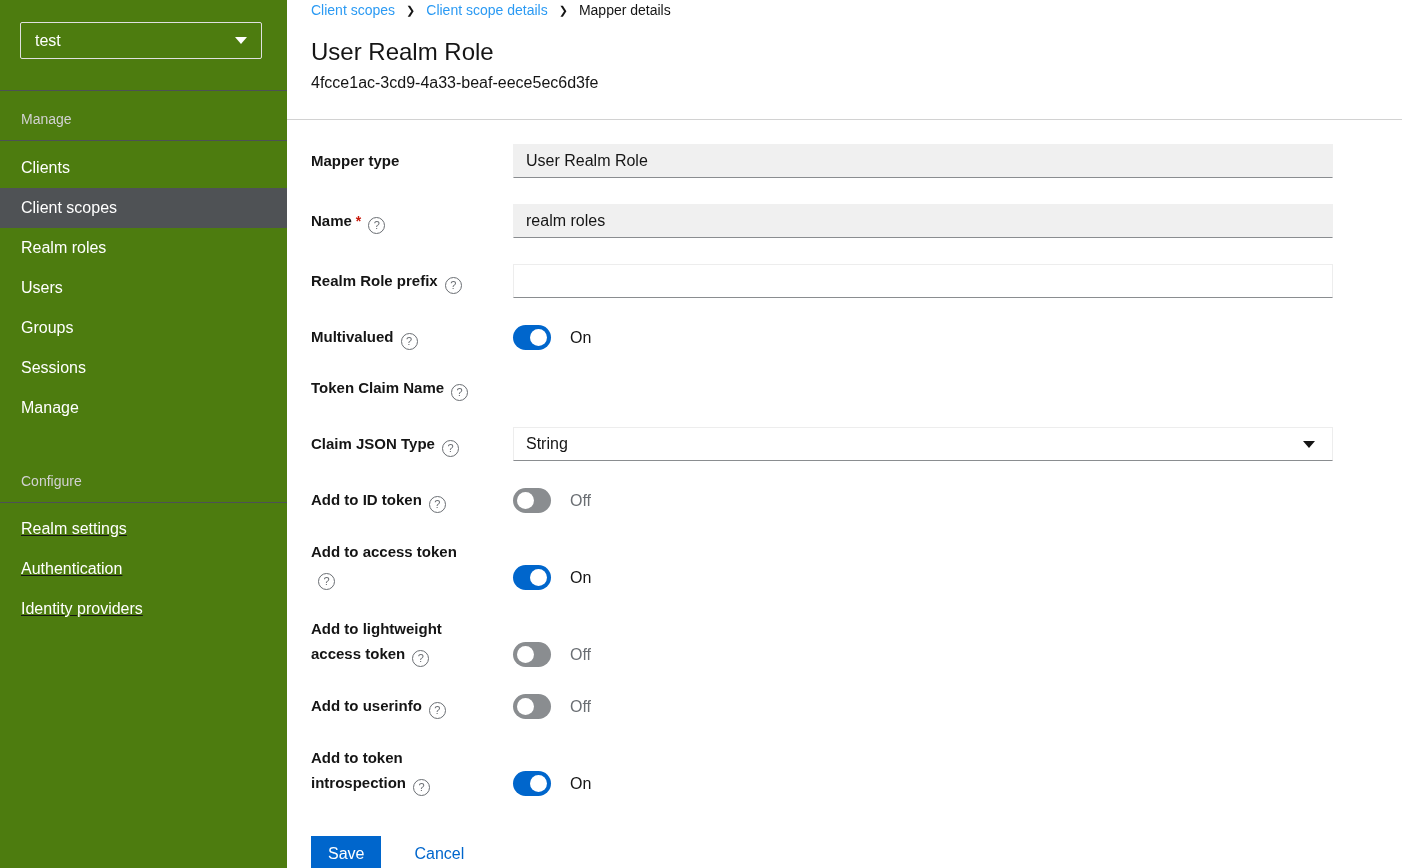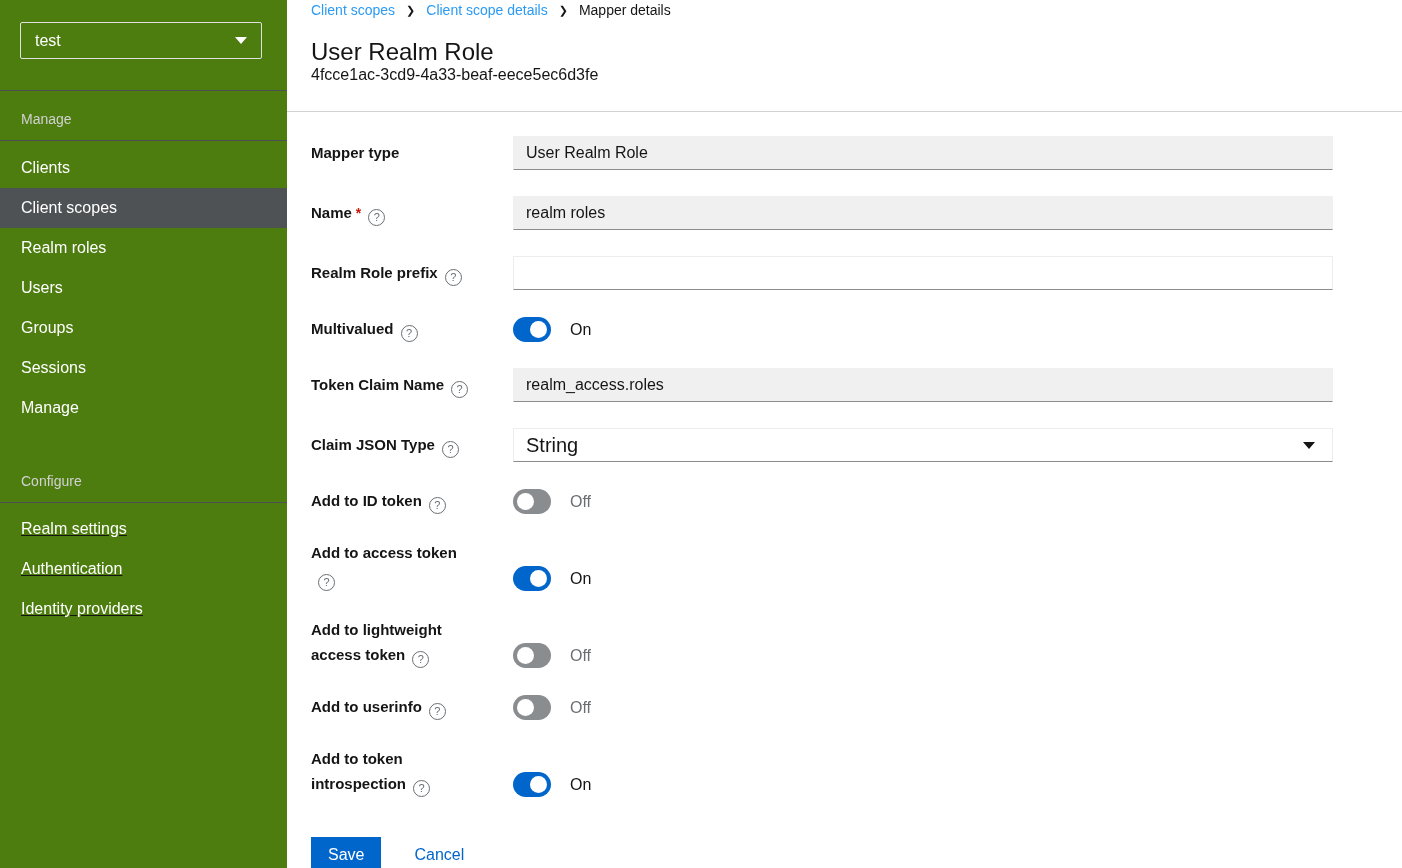--- a/index.html
+++ b/index.html
@@ -30,21 +30,21 @@
   .nav-item.current { background: #4f5255; }
 
   
   .main { flex: 1; background: #fff; min-width: 0; }
   .content-header { padding: 2px 69px 0 24px; }
   .breadcrumb { display: flex; align-items: center; font-size: 14px; line-height: 16px; }
   .breadcrumb a { color: #2b9af3; text-decoration: none; cursor: pointer; }
   .breadcrumb .sep { color: #151515; font-size: 11px; font-weight: 700; margin: 0 11px; }
   .breadcrumb .current { color: #151515; }
   .page-title { margin-top: 21px; font-size: 24px; line-height: 26px; font-weight: 400; color: #151515; }
-  .page-subtitle { margin-top: 1px; font-size: 16px; line-height: 18px; color: #151515; }
+  .page-subtitle { margin-top: 9px; font-size: 16px; line-height: 18px; color: #151515; }
   .rule { height: 1px; background: #d2d2d2; margin-top: 27px; }
 
   
   .form { padding: 24px 69px 0 24px; }
   .form-row { display: flex; margin-bottom: 26px; gap: 36px; }
   .form-row.input-row { align-items: center; }
   .form-row.toggle-row { align-items: flex-end; }
   .label-col { flex: 0 0 160px; width: 160px; margin-right: 6px; font-size: 15px; font-weight: 700; color: #151515; line-height: 24px; }
   .toggle-row .label-col { line-height: 25px; }
   .field-col { flex: 1; display: flex; align-items: center; min-width: 0; }
@@ -58,21 +58,21 @@
   }
 
   .text-input {
     width: 100%; height: 34px; padding: 0 12px; font-size: 16px; color: #151515;
     font-family: inherit; background: #fff; border: 1px solid #ededed;
     border-bottom: 1px solid #8a8d90; border-radius: 0; outline: none;
   }
   .text-input.readonly { background: #f0f0f0; border-color: #f0f0f0; border-bottom-color: #8a8d90; }
 
   .select {
-    width: 100%; height: 34px; padding: 0 17px 0 12px; font-size: 20px; color: #151515;
+    width: 100%; height: 34px; padding: 0 17px 0 12px; font-size: 16px; color: #151515;
     background: #fff; border: 1px solid #ededed; border-bottom: 1px solid #8a8d90;
     display: flex; align-items: center; justify-content: space-between; cursor: pointer;
   }
   .select-caret { width: 0; height: 0; border-left: 6px solid transparent; border-right: 6px solid transparent; border-top: 7px solid #151515; }
 
   .switch { position: relative; flex: 0 0 38px; width: 38px; height: 25px; border-radius: 13px; background: #8a8d90; cursor: pointer; }
   .knob { position: absolute; top: 4px; left: 4px; width: 17px; height: 17px; border-radius: 50%; background: #fff; }
   .field-col.on .switch { background: #0066cc; }
   .field-col.on .knob { left: auto; right: 4px; }
   .switch-label { margin-left: 19px; font-size: 16px; color: #6a6e73; }
@@ -173,23 +173,20 @@
               <span class="knob"></span>
             </div>
           <span class="switch-label">On</span>
         </div>
       </div>
 
       <div class="form-row input-row">
         <div class="label-col">
           <span>Token Claim Name</span><span class="help-icon">?</span>
         </div>
-        <div class="field-col">
-          <input type="text" readonly="" class="text-input readonly" value="realm_access.roles" style="">
-        </div>
       </div>
 
       <div class="form-row input-row">
         <div class="label-col">
           <span>Claim JSON Type</span><span class="help-icon">?</span>
         </div>
         <div class="field-col">
           <div class="select">
             <span>String</span>
             <span class="select-caret"></span>

